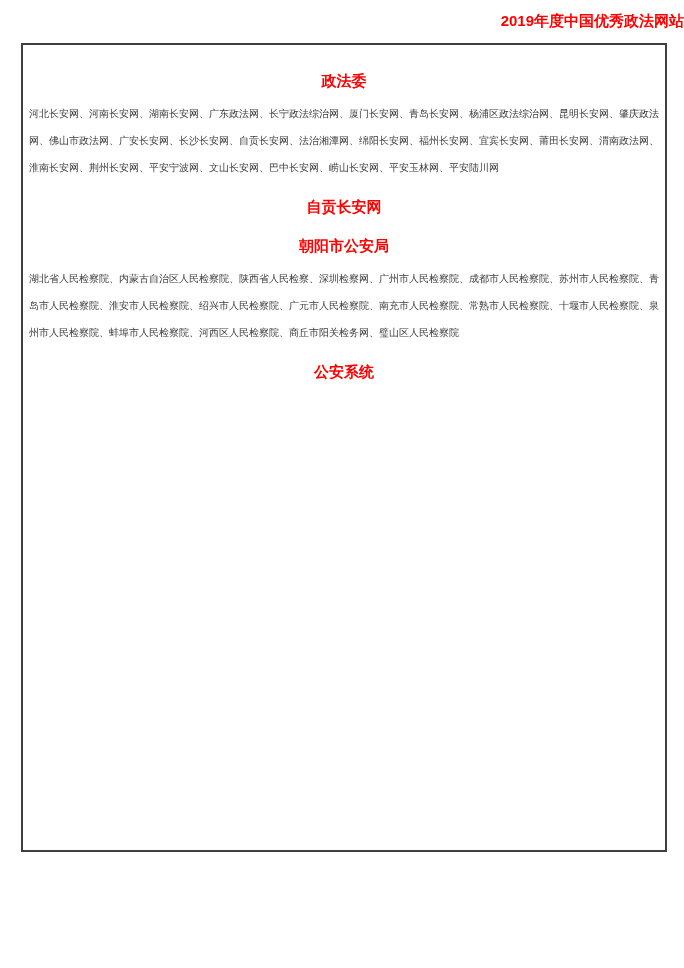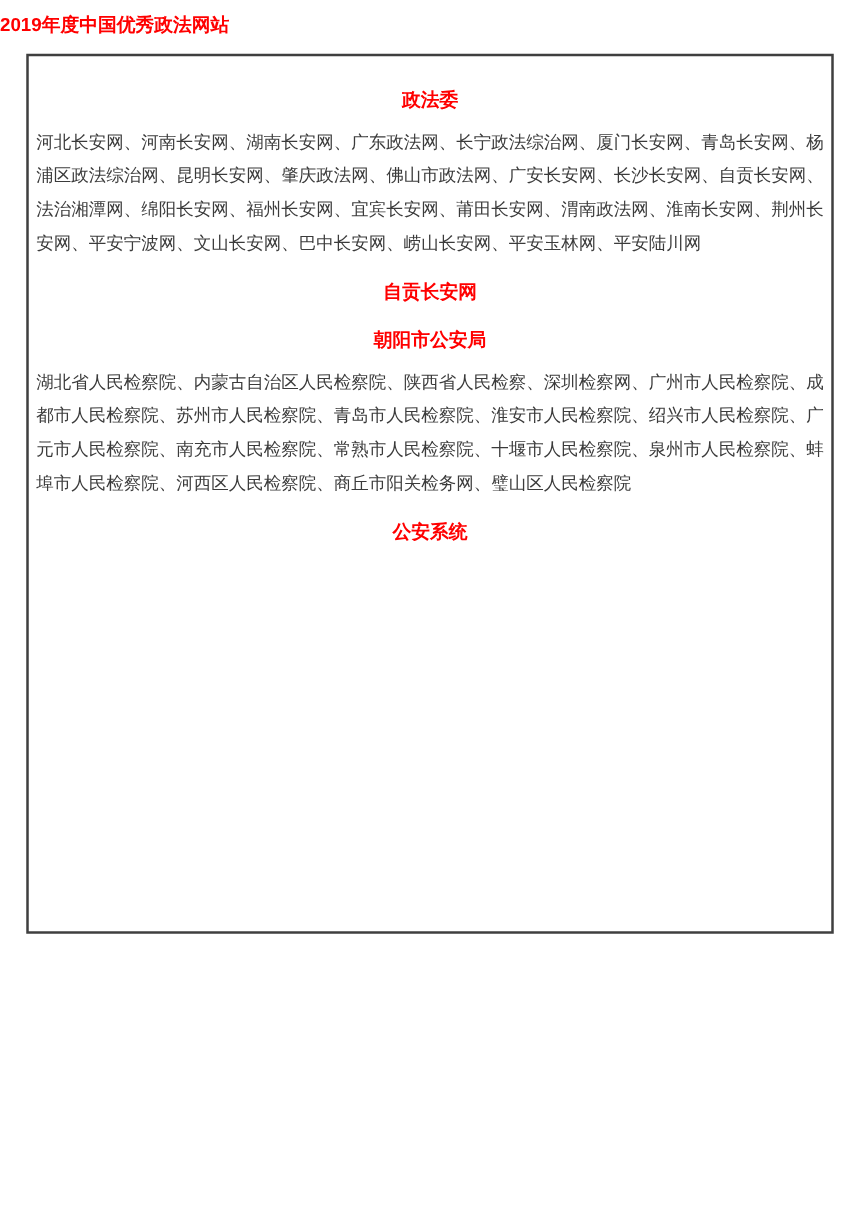--- a/index.html
+++ b/index.html
@@ -10,46 +10,46 @@
   body {
     width: 684px;
     height: 968px;
     font-family: "Liberation Sans", sans-serif;
     color: #3b3b3b;
     overflow: hidden;
   }
   .doc-title {
     margin: 0;
     padding-top: 12px;
-    text-align: left;
+    text-align: right;
     font-size: 15px;
     line-height: 18px;
     font-weight: bold;
     color: #ff0000;
   }
   .content-box {
     box-sizing: border-box;
     margin: 13px 17px 0 21px;
     width: 646px;
-    height: 704px;
+    height: 809px;
     border: 2px solid #3f3f3f;
     padding: 10px 6px 8px 6px;
     overflow: hidden;
   }
   .section-heading {
     margin: 12px 0 6px 0;
     text-align: center;
     font-size: 15px;
     line-height: 27px;
     font-weight: bold;
     color: #ff0000;
   }
   .section-list {
     margin: 0;
-    font-size: 14px;
+    font-size: 10px;
     line-height: 27px;
     text-align: justify;
     color: #3b3b3b;
     word-break: break-all;
   }
 </style>
 </head>
 <body>
 
 <h1 class="doc-title">2019年度中国优秀政法网站</h1>

